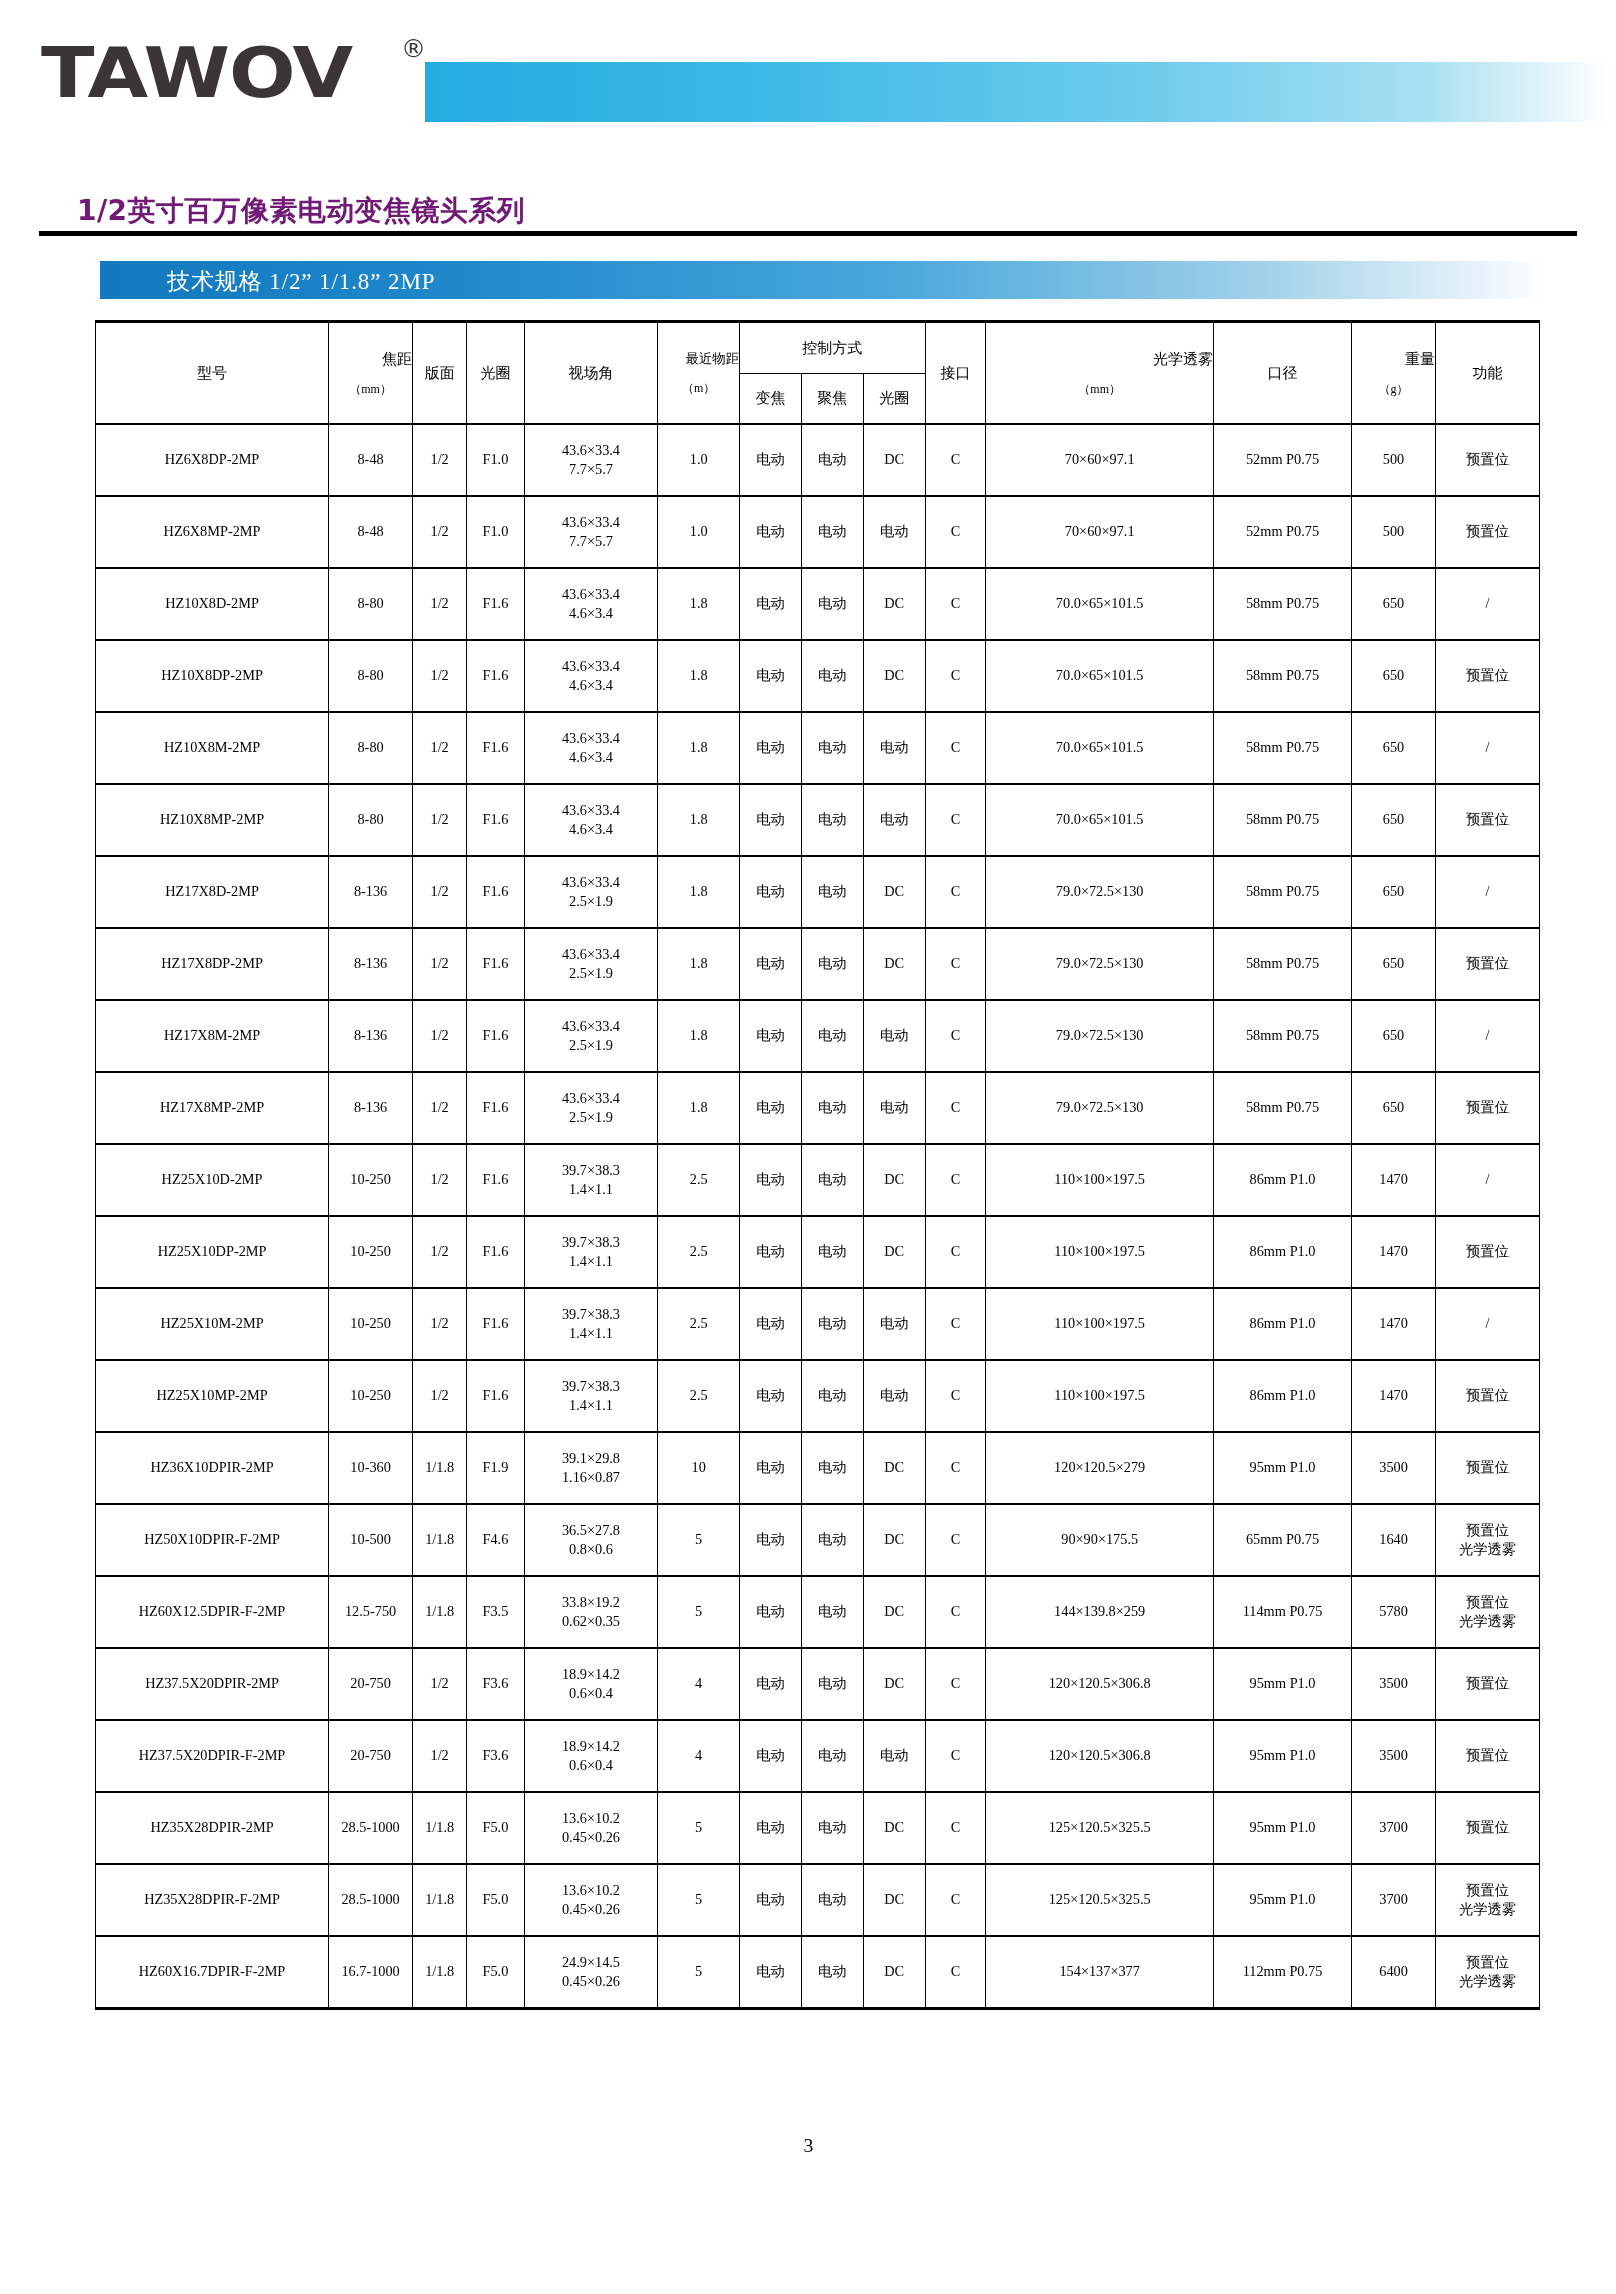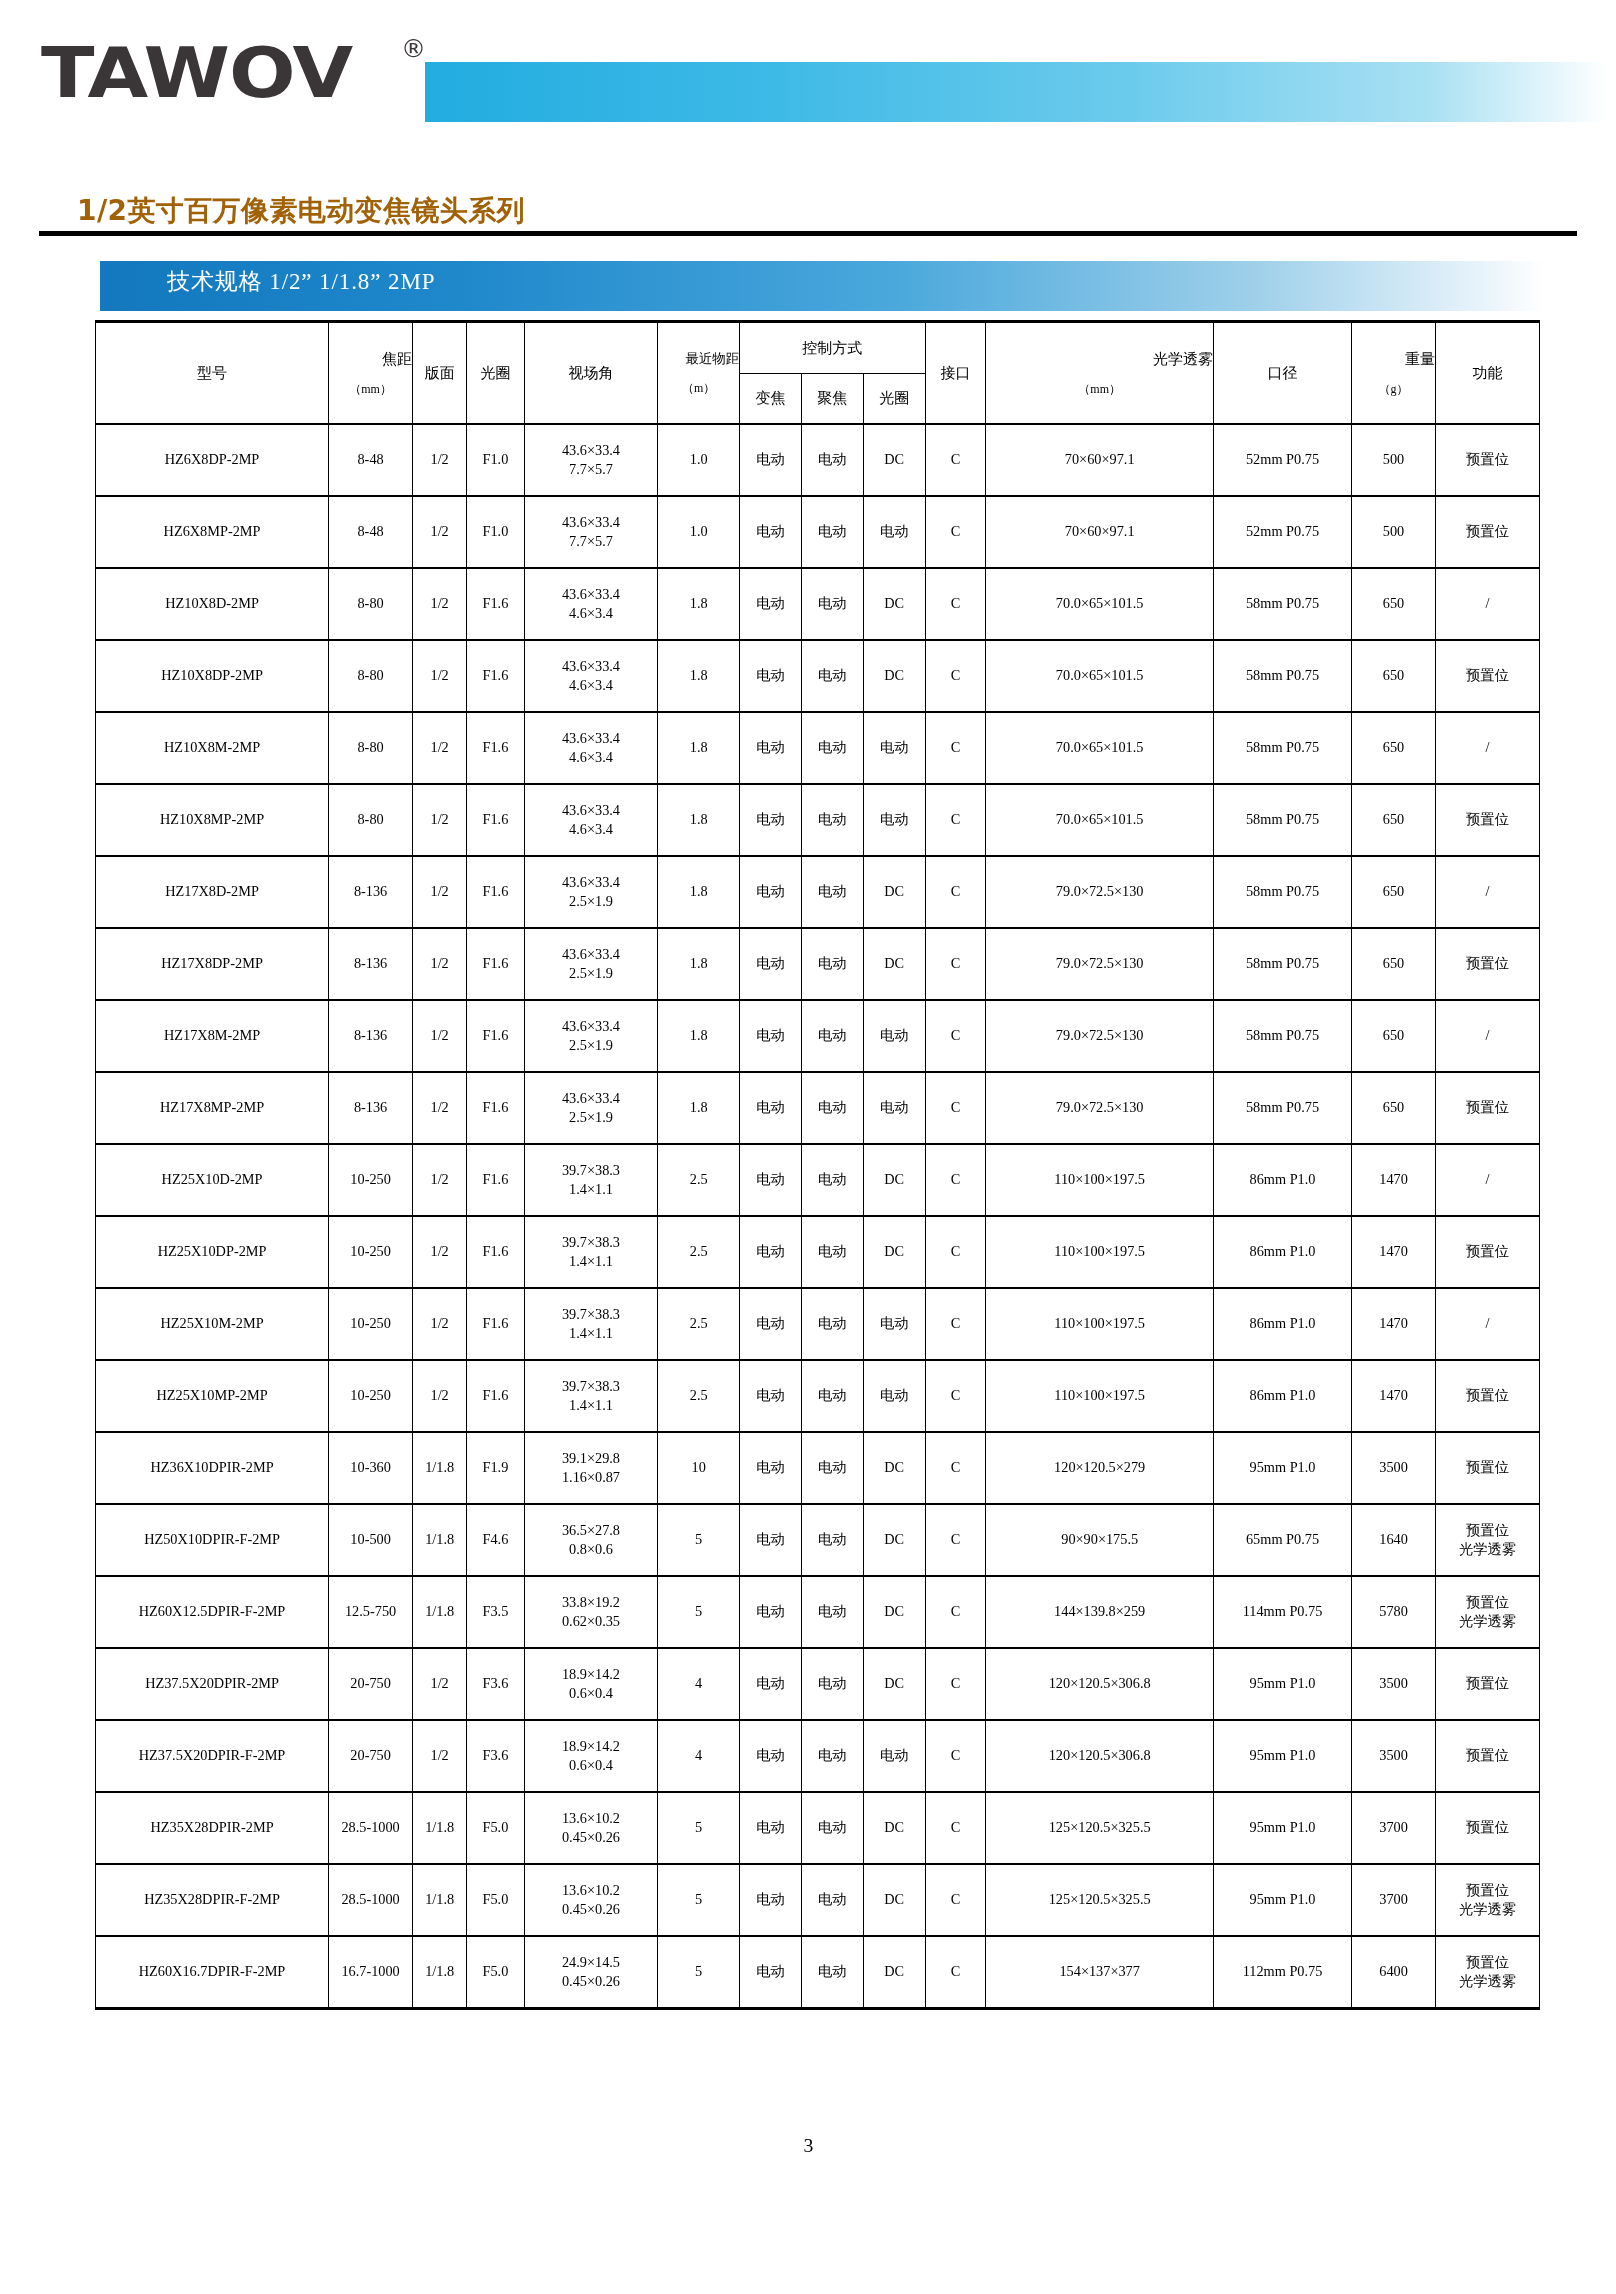--- a/index.html
+++ b/index.html
@@ -56,40 +56,40 @@
   }
 
   
   .doc-title {
     position: absolute;
     left: 77px;
     top: 192px;
     font-family: "DejaVu Sans", sans-serif;
     font-size: 28px;
     font-weight: bold;
-    color: #a16207;
+    color: #701a75;
     letter-spacing: 0.4px;
     white-space: nowrap;
   }
   .title-rule {
     position: absolute;
     left: 39px;
     top: 231px;
     width: 1538px;
     height: 4.5px;
     background: #000;
   }
 
   
   .section-bar {
     position: absolute;
     left: 100px;
     top: 261px;
     width: 1444px;
-    height: 50px;
+    height: 38px;
     background: linear-gradient(to right, #1378be 0%, #1f88cb 25%, #4aa8dc 55%, #9fd0ea 80%, #e9f4fb 96%, #ffffff 100%);
   }
   .section-bar-label {
     position: absolute;
     left: 67px;
     top: 5.4px;
     color: #ffffff;
     font-family: "Liberation Serif", serif;
     font-size: 23px;
     letter-spacing: 0.9px;

